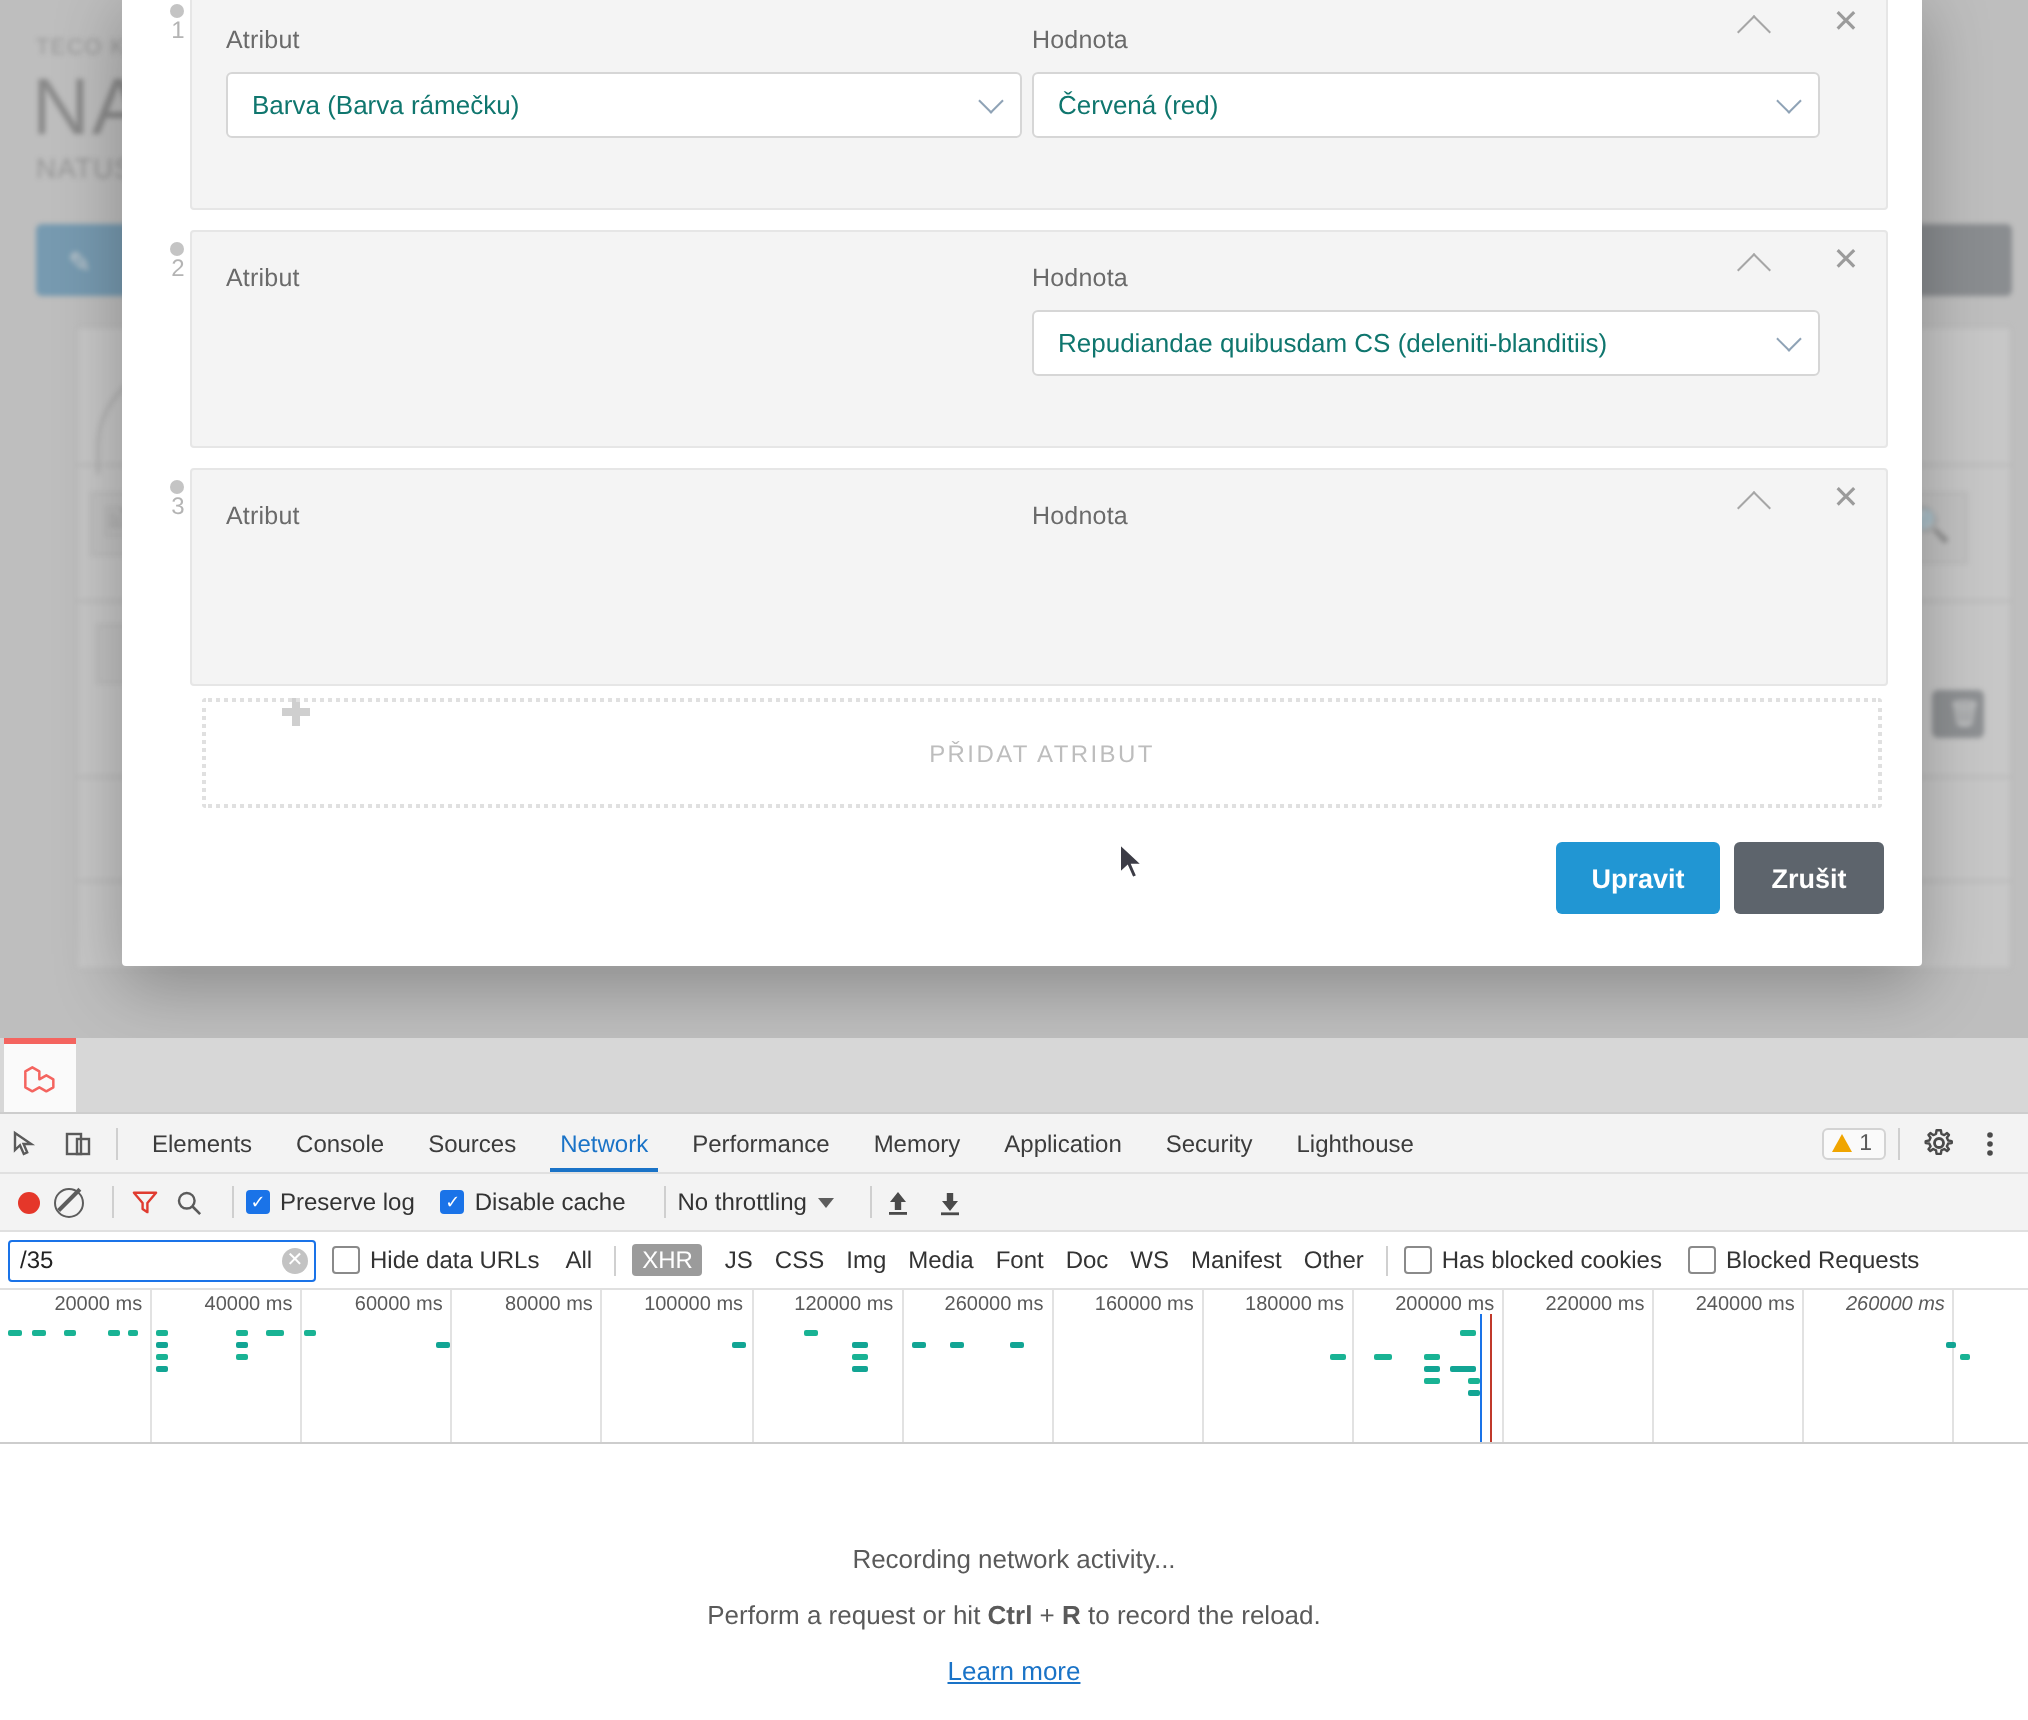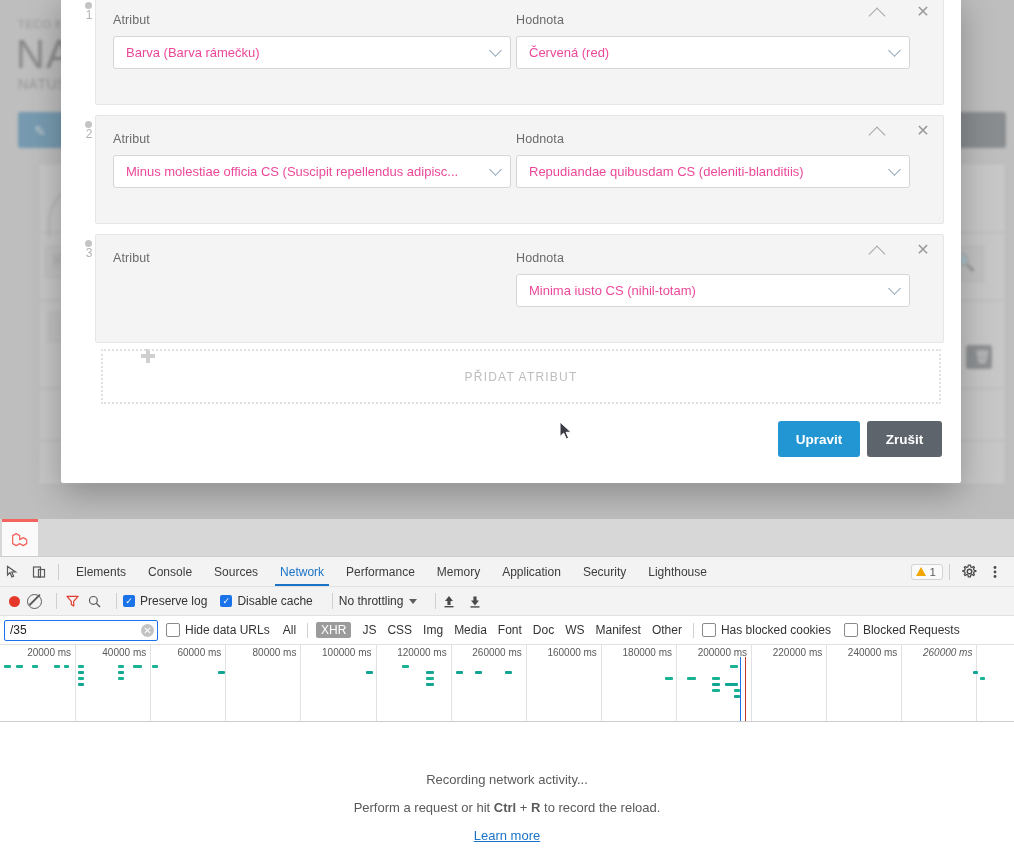--- a/index.html
+++ b/index.html
@@ -104,21 +104,21 @@
     font-size: 12.5px; color: #6a6a6a; margin-bottom: 9px; display: block;
     letter-spacing: .1px;
   }
   .select {
     position: relative; height: 33px; background: #fff;
     border: 1px solid #d6d6d6; border-radius: 3px;
     display: flex; align-items: center;
     box-sizing: border-box;
   }
   .select .txt {
-    font-size: 13px; color: #ec4899; padding: 0 26px 0 12px;
+    font-size: 13px; color: #0f766e; padding: 0 26px 0 12px;
     white-space: nowrap; overflow: hidden; text-overflow: clip;
     line-height: 31px;
   }
   .select .chev {
     position: absolute; right: 10px; top: 9px;
     width: 9px; height: 9px;
     border-right: 1.4px solid #8fa3b6; border-bottom: 1.4px solid #8fa3b6;
     transform: rotate(45deg);
     box-sizing: border-box;
   }
@@ -359,24 +359,20 @@
       </div>
 
       <div class="attr-row" style="top:119px;">
         <div class="attr-rail" style="top:2px;">
           <span class="rail-dot"></span>
           <span class="rail-num">2</span>
         </div>
         <div class="attr-card" style="top:2px; height:107px;">
           <div class="field left">
             <span class="field-label">Atribut</span>
-            <div class="select">
-              <span class="txt">Minus molestiae officia CS (Suscipit repellendus adipisc...</span>
-              <span class="chev"></span>
-            </div>
           </div>
           <div class="field right">
             <span class="field-label">Hodnota</span>
             <div class="select">
               <span class="txt">Repudiandae quibusdam CS (deleniti-blanditiis)</span>
               <span class="chev"></span>
             </div>
           </div>
           <div class="row-tools">
             <span class="collapse-caret"></span>
@@ -389,24 +385,20 @@
         <div class="attr-rail" style="top:2px;">
           <span class="rail-dot"></span>
           <span class="rail-num">3</span>
         </div>
         <div class="attr-card" style="top:2px; height:107px;">
           <div class="field left">
             <span class="field-label">Atribut</span>
           </div>
           <div class="field right">
             <span class="field-label">Hodnota</span>
-            <div class="select">
-              <span class="txt">Minima iusto CS (nihil-totam)</span>
-              <span class="chev"></span>
-            </div>
           </div>
           <div class="row-tools">
             <span class="collapse-caret"></span>
             <span class="close-x">✕</span>
           </div>
         </div>
       </div>
 
       <div class="add-rail"></div>
       <div class="add-attr">

